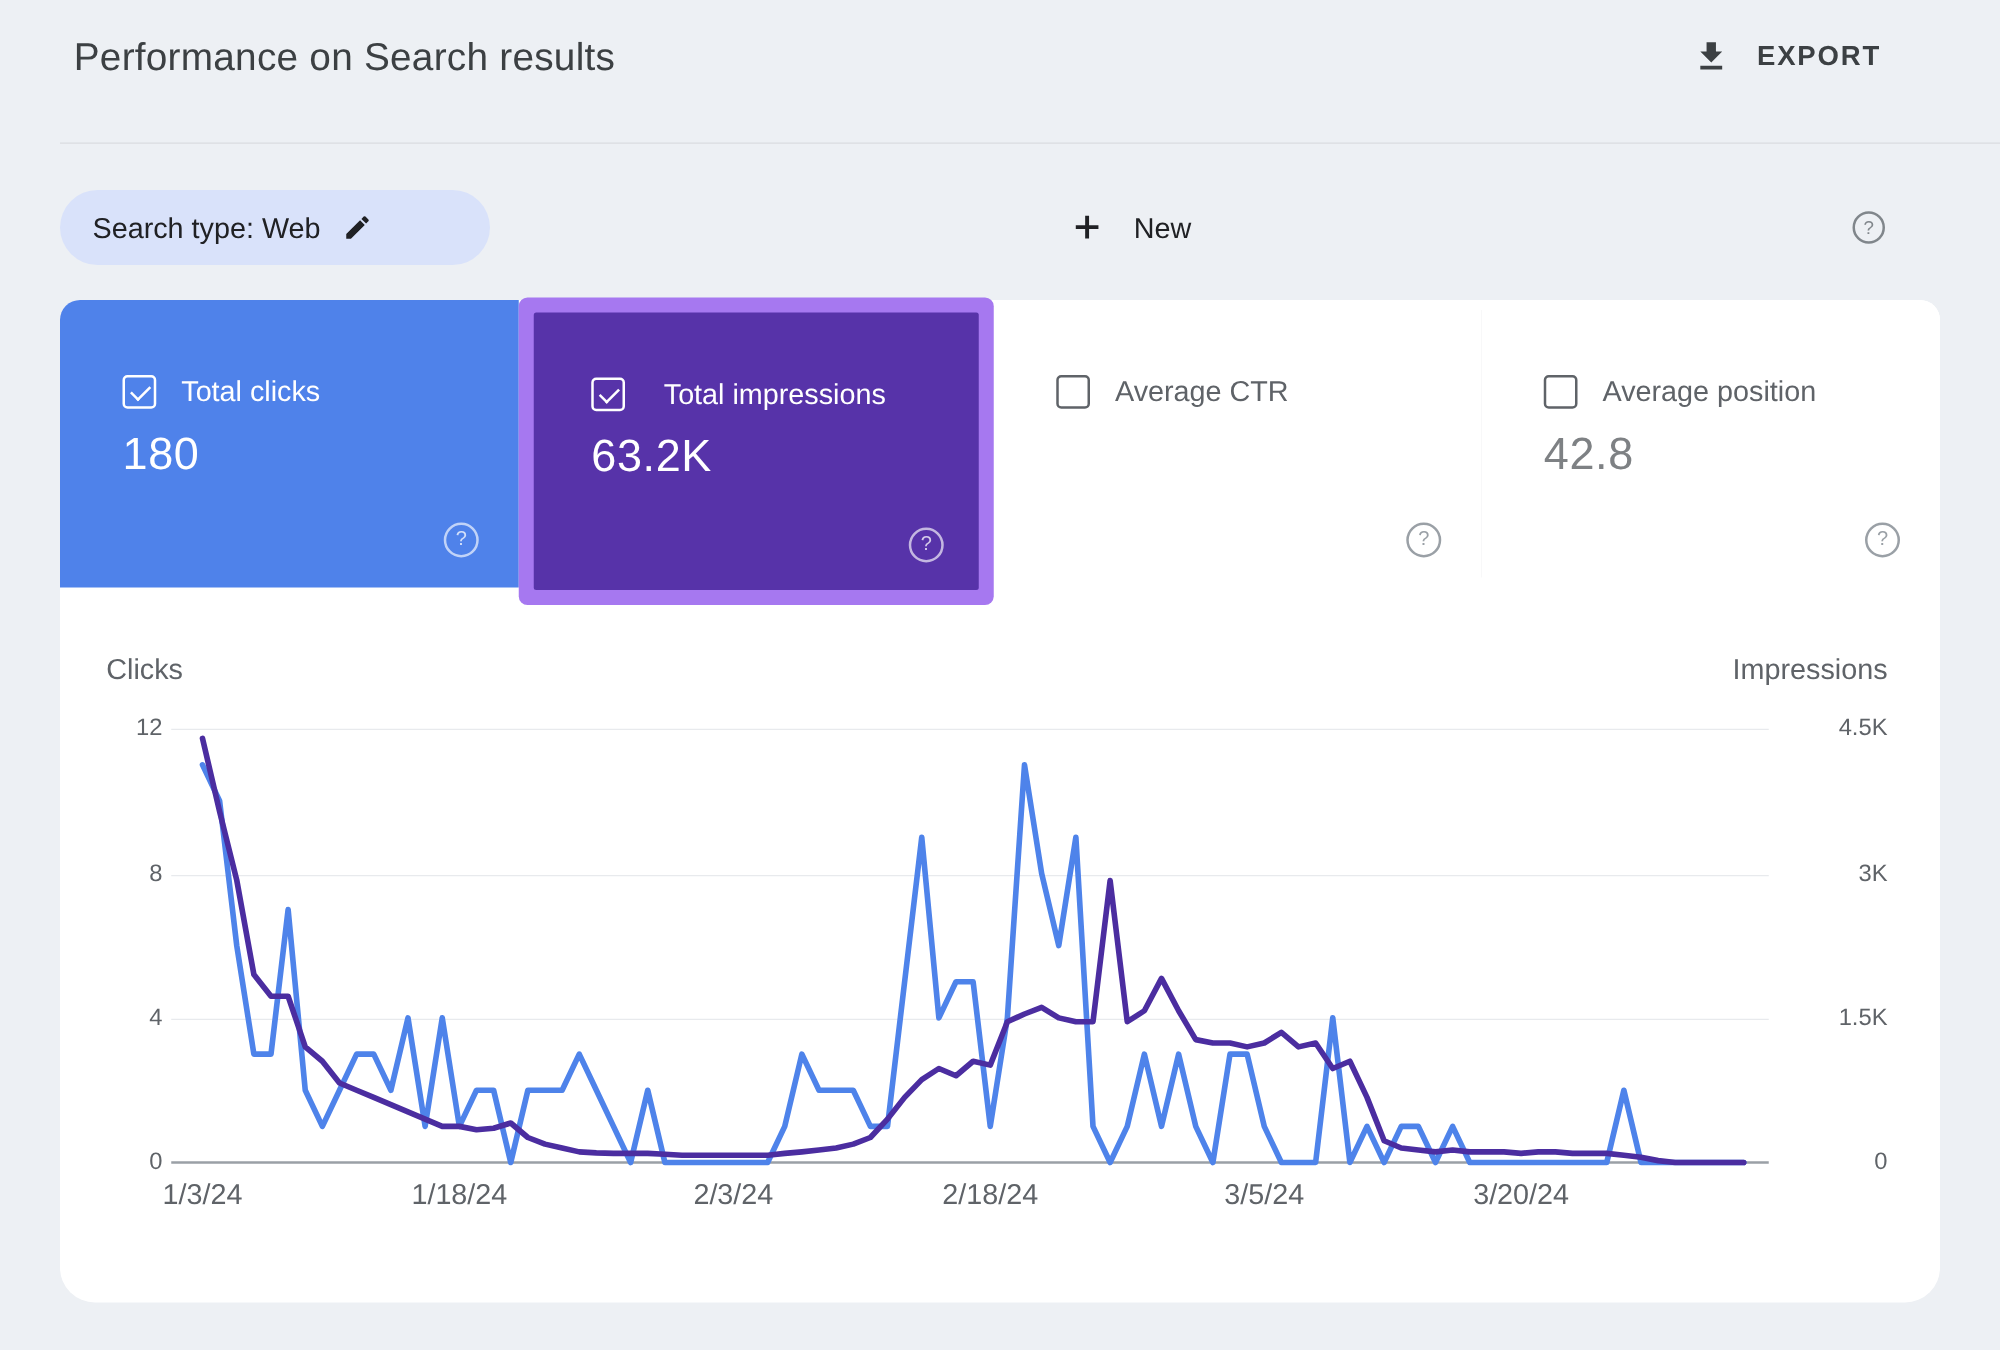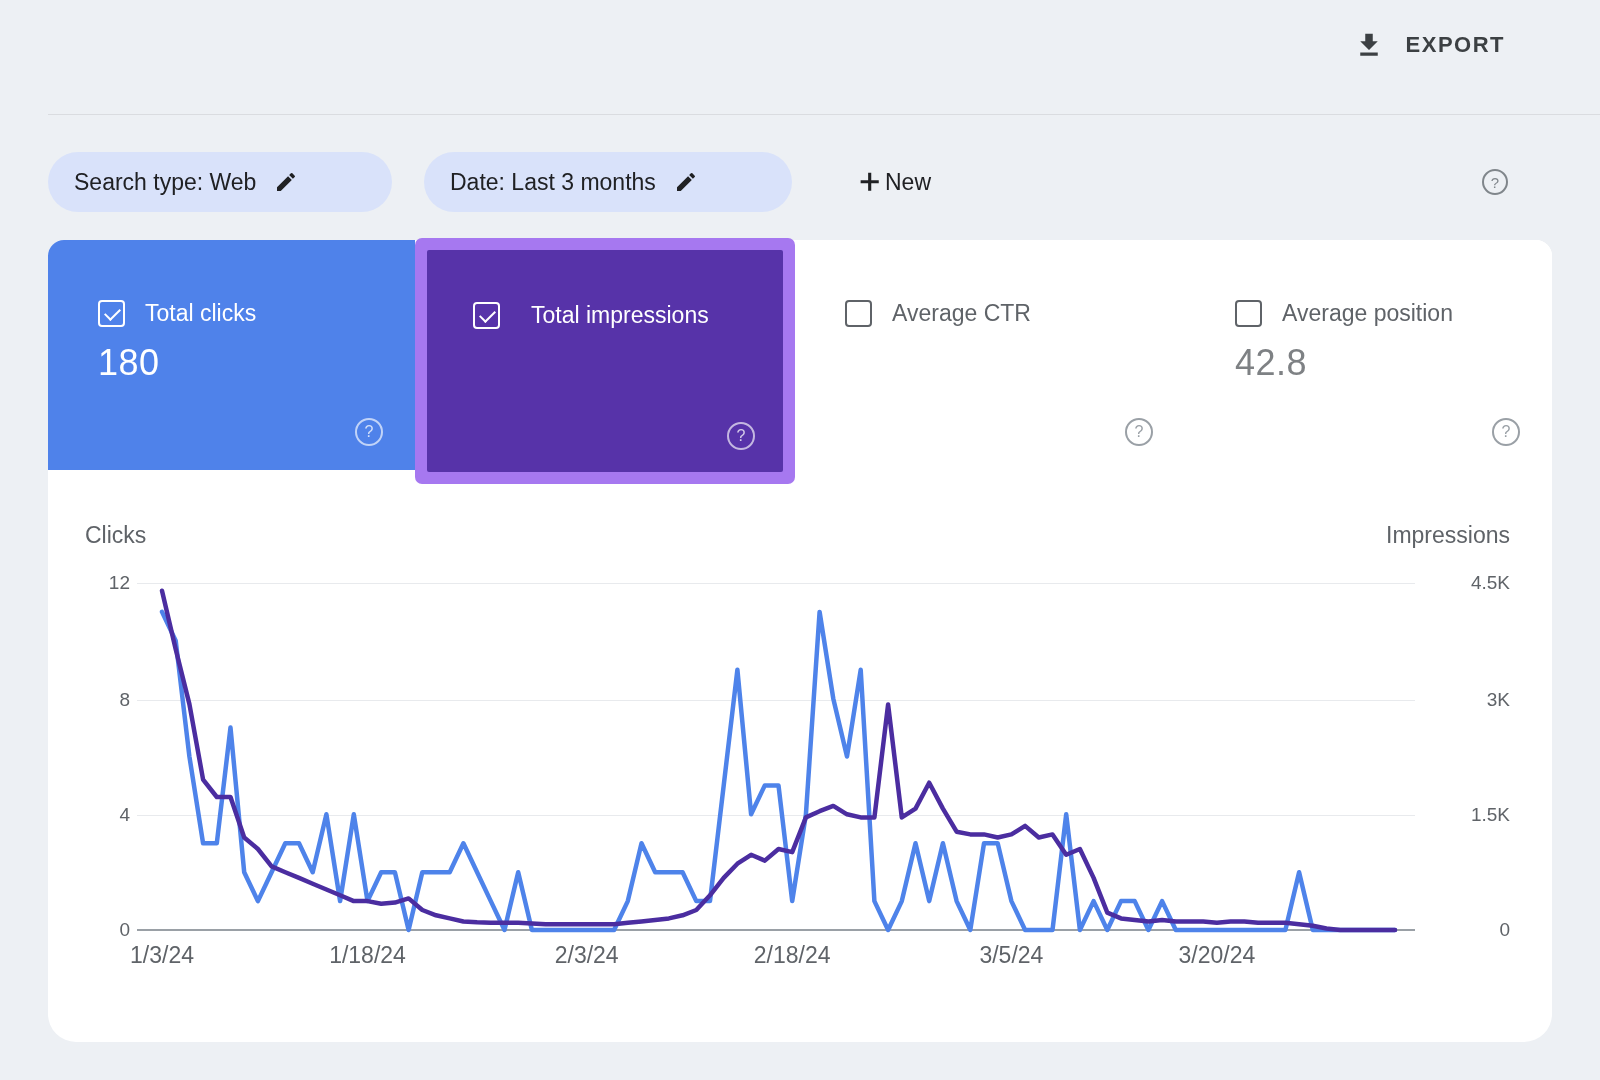--- a/index.html
+++ b/index.html
@@ -9,21 +9,21 @@
   .page-title{position:absolute;left:59px;top:28px;font-size:31px;font-weight:500;color:#3c4043;letter-spacing:.2px;}
   .export-btn{position:absolute;top:30px;right:95px;display:flex;align-items:center;gap:22px;cursor:pointer;color:#3c4043;}
   .export-btn .label{font-size:22px;font-weight:700;letter-spacing:1.5px;}
   .header-divider{position:absolute;left:48px;right:0;top:114px;height:1px;background:#dadce0;}
 
   
   .chip{position:absolute;top:152px;height:60px;border-radius:30px;background:#d9e2fa;display:flex;align-items:center;gap:18px;padding:0 26px;box-sizing:border-box;cursor:pointer;}
   .chip .chip-label{font-size:23px;font-weight:500;color:#202124;white-space:nowrap;}
   .chip1{left:48px;width:344px;}
   .chip2{left:424px;width:368px;}
-  .new-btn{position:absolute;left:855px;top:152px;height:60px;display:flex;align-items:center;cursor:pointer;}
+  .new-btn{position:absolute;left:855px;top:152px;height:60px;display:flex;align-items:center;gap:22px;cursor:pointer;}
   .new-btn .label{font-size:23px;font-weight:500;}
   .last-updated{position:absolute;right:92px;top:152px;height:60px;display:flex;align-items:center;gap:14px;color:#5f6368;}
   .last-updated .lu-text{font-size:23px;}
   .help-circle{width:26px;height:26px;border:2px solid #80868b;border-radius:50%;display:flex;align-items:center;justify-content:center;font-size:15px;color:#80868b;box-sizing:border-box;flex:0 0 auto;cursor:pointer;}
 
   
   .panel{position:absolute;left:48px;top:240px;width:1504px;height:802px;background:#fff;border-radius:16px 16px 28px 28px;}
 
   
   .cards-row{position:absolute;left:0;top:0;width:1504px;height:230px;}
@@ -61,40 +61,33 @@
   .ytick-left{left:0;width:82px;text-align:right;}
   .ytick-right{left:1362px;width:100px;text-align:right;}
   .xtick{position:absolute;top:472px;font-size:23px;color:#5f6368;transform:translateX(-50%);white-space:nowrap;}
   #chart-svg{position:absolute;left:0;top:0;}
 </style>
 </head>
 <body>
 
 <div class="page">
 
+  <div class="page-title">Performance on Search results</div>
   <div class="export-btn">
     <span style="display:flex;">
       <svg width="30" height="30" viewBox="0 0 24 24">
           <path fill="#3c4043" d="M19 9h-4V3H9v6H5l7 7 7-7zM5 18v2.5h14V18H5z"></path>
         </svg>
     </span>
     <span class="label">EXPORT</span>
   </div>
   <div class="header-divider"></div>
 
   <div class="chip chip1">
     <span class="chip-label">Search type: Web</span>
-    <span style="display:flex;">
-      <svg width="24" height="24" viewBox="0 0 24 24">
-          <path fill="#202124" d="M3 17.25V21h3.75L17.81 9.94l-3.75-3.75L3 17.25zM20.71 7.04a.996.996 0 0 0 0-1.41l-2.34-2.34a.996.996 0 0 0-1.41 0l-1.83 1.83 3.75 3.75 1.83-1.83z"></path>
-        </svg>
-    </span>
-  </div>
-  <div class="chip chip2">
-    <span class="chip-label">Date: Last 3 months</span>
     <span style="display:flex;">
       <svg width="24" height="24" viewBox="0 0 24 24">
           <path fill="#202124" d="M3 17.25V21h3.75L17.81 9.94l-3.75-3.75L3 17.25zM20.71 7.04a.996.996 0 0 0 0-1.41l-2.34-2.34a.996.996 0 0 0-1.41 0l-1.83 1.83 3.75 3.75 1.83-1.83z"></path>
         </svg>
     </span>
   </div>
   <div class="new-btn">
     <span style="display:flex;">
       <svg width="30" height="30" viewBox="0 0 24 24">
           <path fill="#202124" d="M19 13h-6v6h-2.5v-6H4.5v-2.5H10.5V4.5H13v6h6V13z"></path>
@@ -122,20 +115,21 @@
       </div>
 
       <div class="hl-wrap">
         <div class="card-impr">
           <div class="card-head" style="left:46px;top:52px;gap:31px;">
             <span class="cb cb-checked">
                 <span class="tick"></span>
               </span>
             <span class="card-label">Total impressions</span>
           </div>
+          <div class="card-value" style="left:46px;top:94px;">63.2K</div>
           <span class="card-help help-light" style="right:28px;bottom:22px;">?</span>
         </div>
       </div>
 
       <div class="card card-ctr">
         <div class="card-head">
           <span class="cb cb-empty"></span>
           <span class="card-label">Average CTR</span>
         </div>
         <span class="card-help help-gray">?</span>

